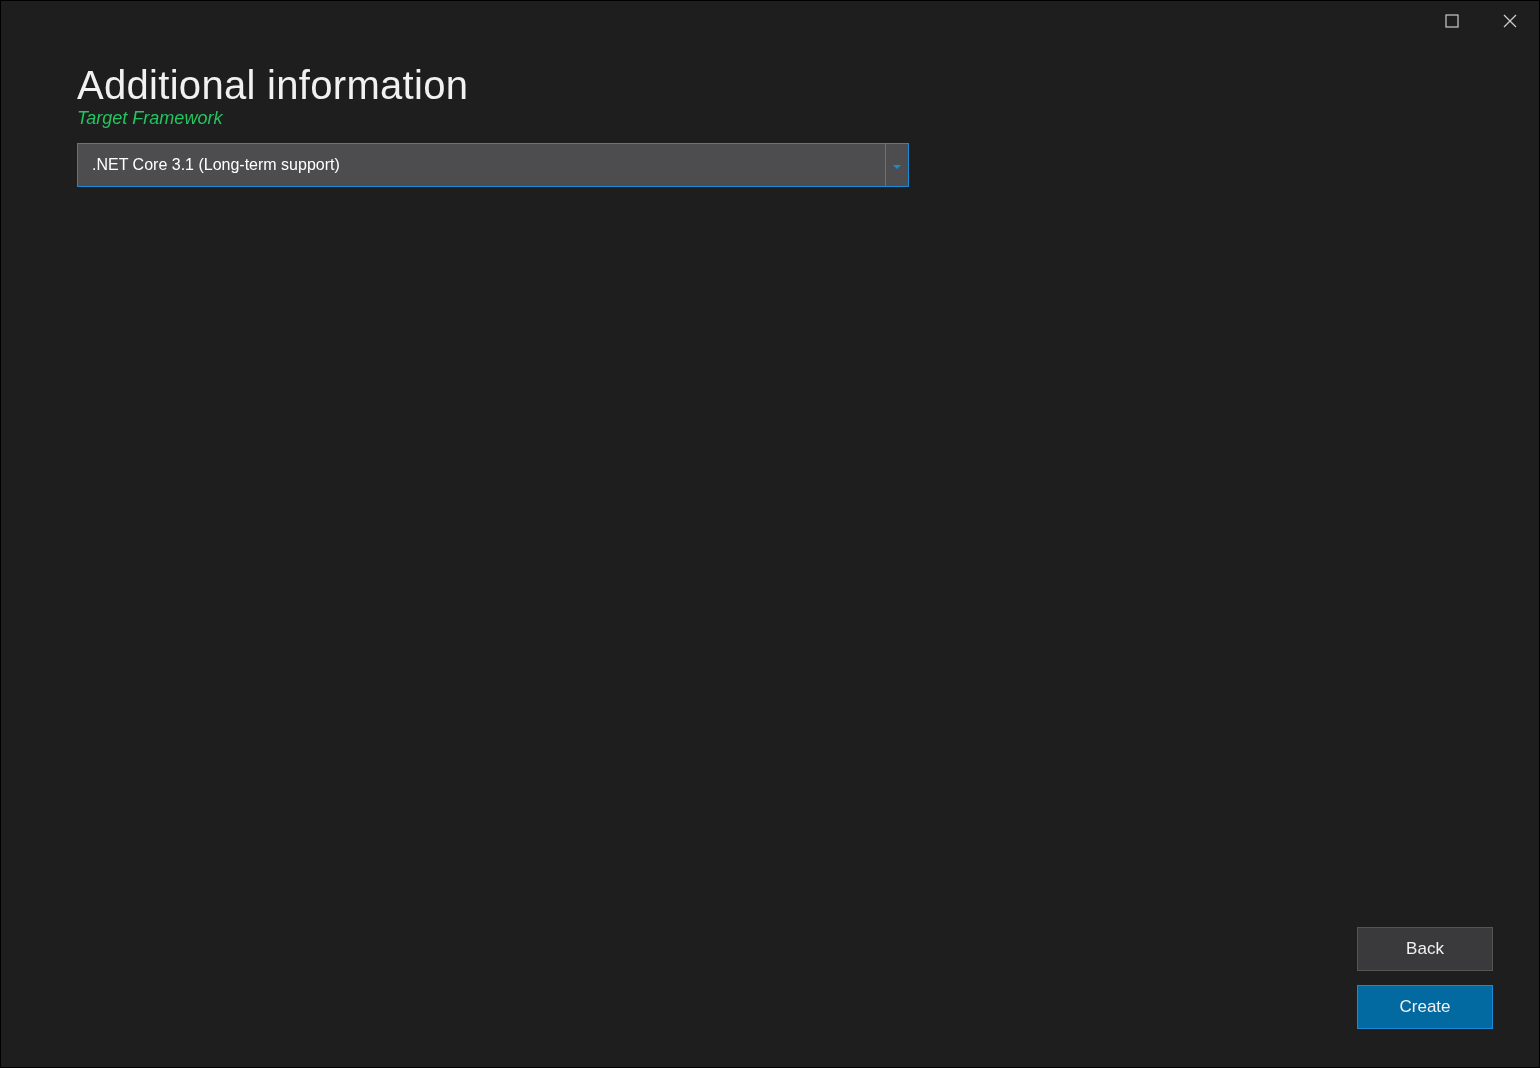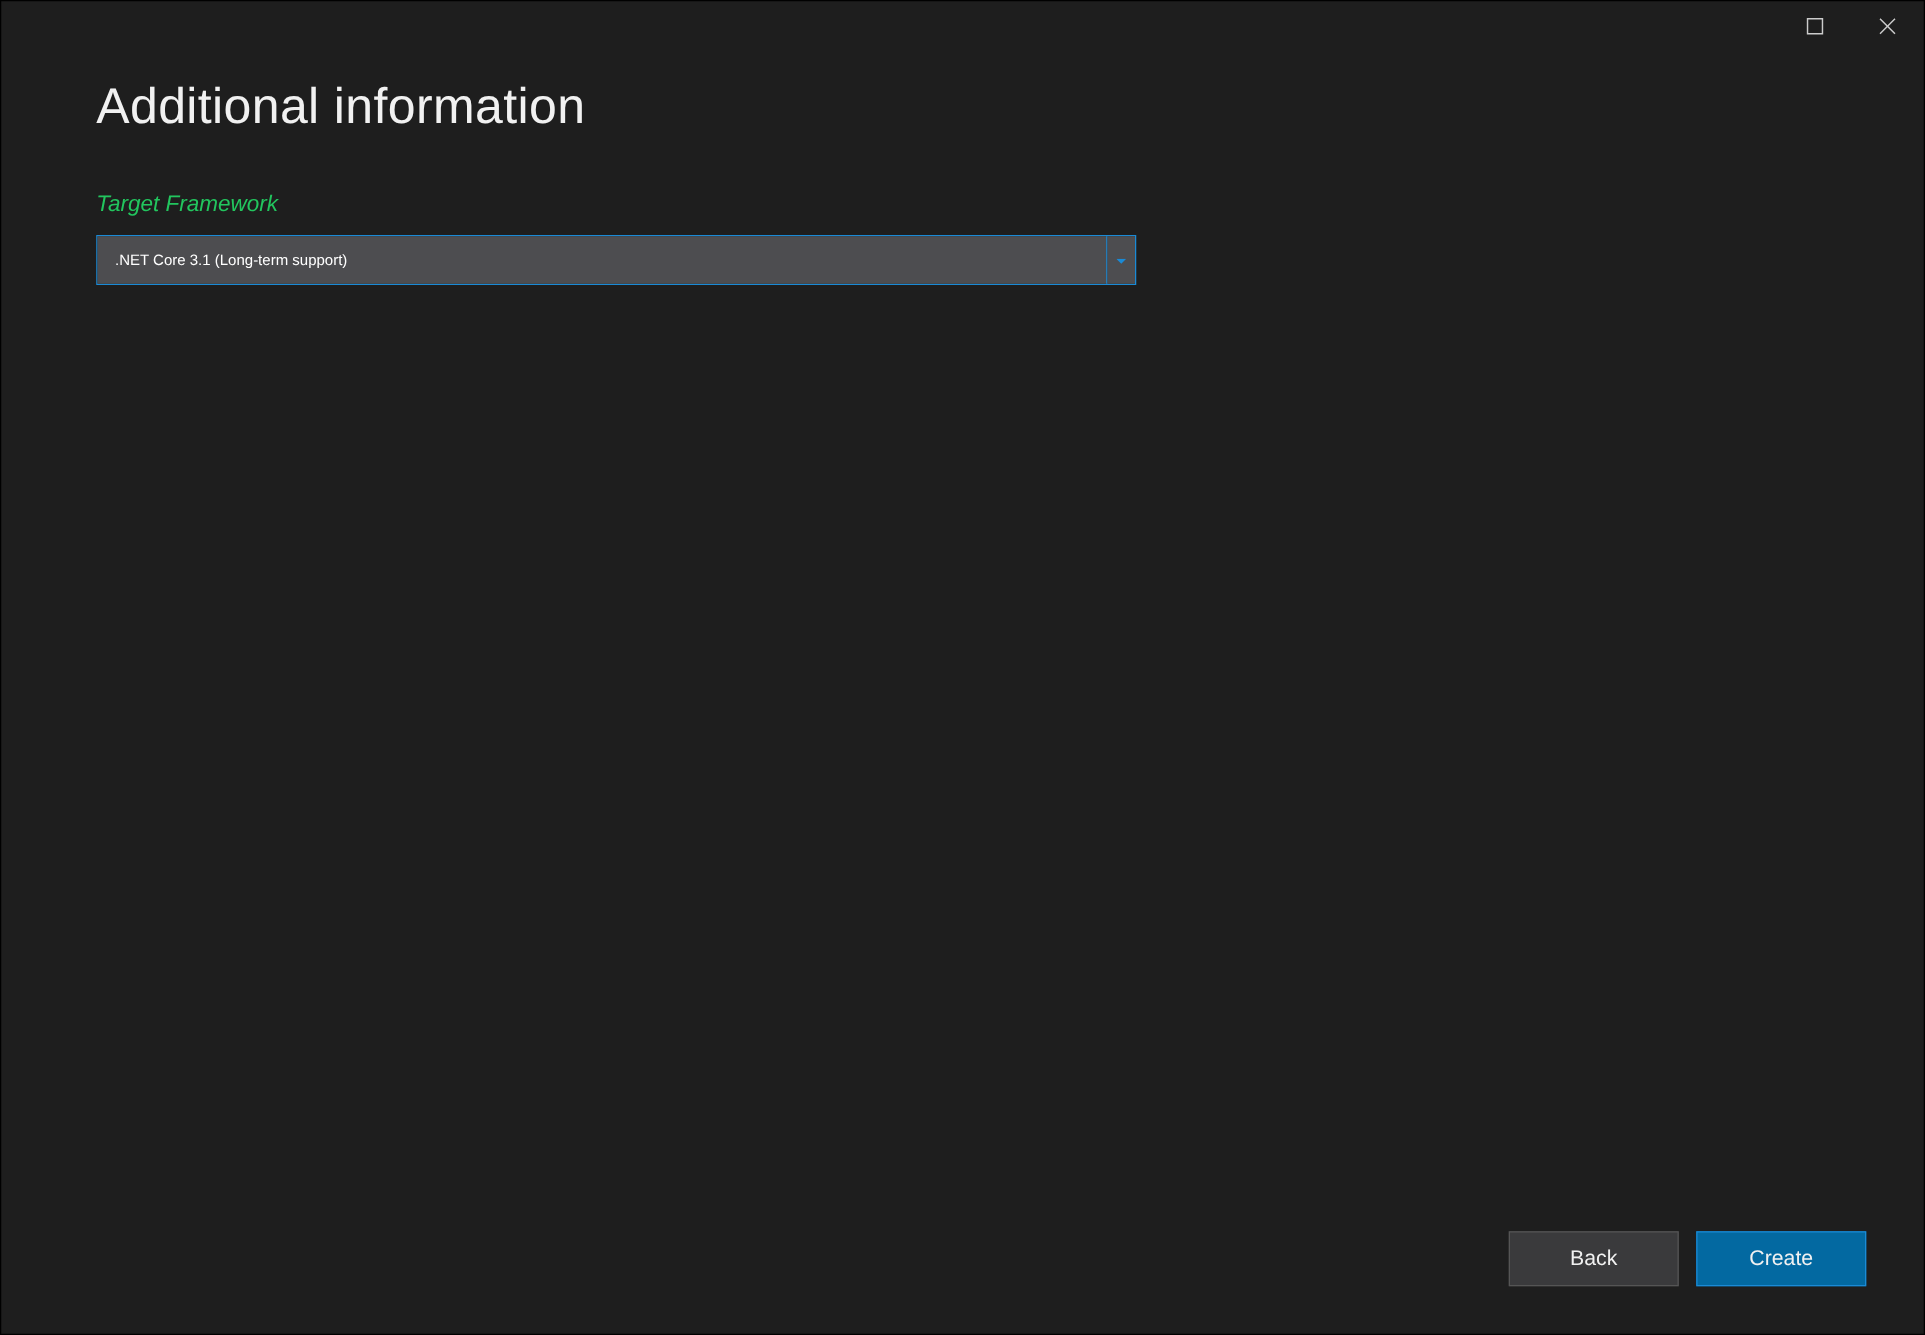--- a/index.html
+++ b/index.html
@@ -46,21 +46,20 @@
     }
 
     .content {
       padding: 62px 76px 0 76px;
     }
 
     .page-title {
       font-size: 40px;
       font-weight: 400;
       color: #f1f1f1;
-      margin-bottom: 45px;
       letter-spacing: 0.3px;
     }
 
     .subtitle-row {
       display: flex;
       align-items: center;
       gap: 18px;
       margin-bottom: 38px;
     }
 
@@ -91,21 +90,21 @@
     .dropdown-wrapper {
       width: 832px;
       display: flex;
       border: 1.5px solid #1a8ad6;
     }
 
     .dropdown-main {
       flex: 1;
       background: #4d4d50;
       padding: 12px 14px;
-      font-size: 12px;
+      font-size: 16px;
       color: #ffffff;
       border-right: 1.5px solid #1a8ad6;
       cursor: pointer;
     }
 
     .dropdown-arrow {
       width: 22px;
       background: #4d4d50;
       display: flex;
       align-items: center;
@@ -116,20 +115,21 @@
     .dropdown-arrow svg {
       fill: #1a8ad6;
     }
 
     .footer {
       position: absolute;
       bottom: 38px;
       right: 46px;
       display: flex;
       gap: 14px;
+      flex-direction: column;
     }
 
     .footer-btn {
       width: 136px;
       height: 44px;
       font-size: 17px;
       background: #3a3a3c;
       color: #f1f1f1;
       border: 1px solid #555555;
       cursor: pointer;

